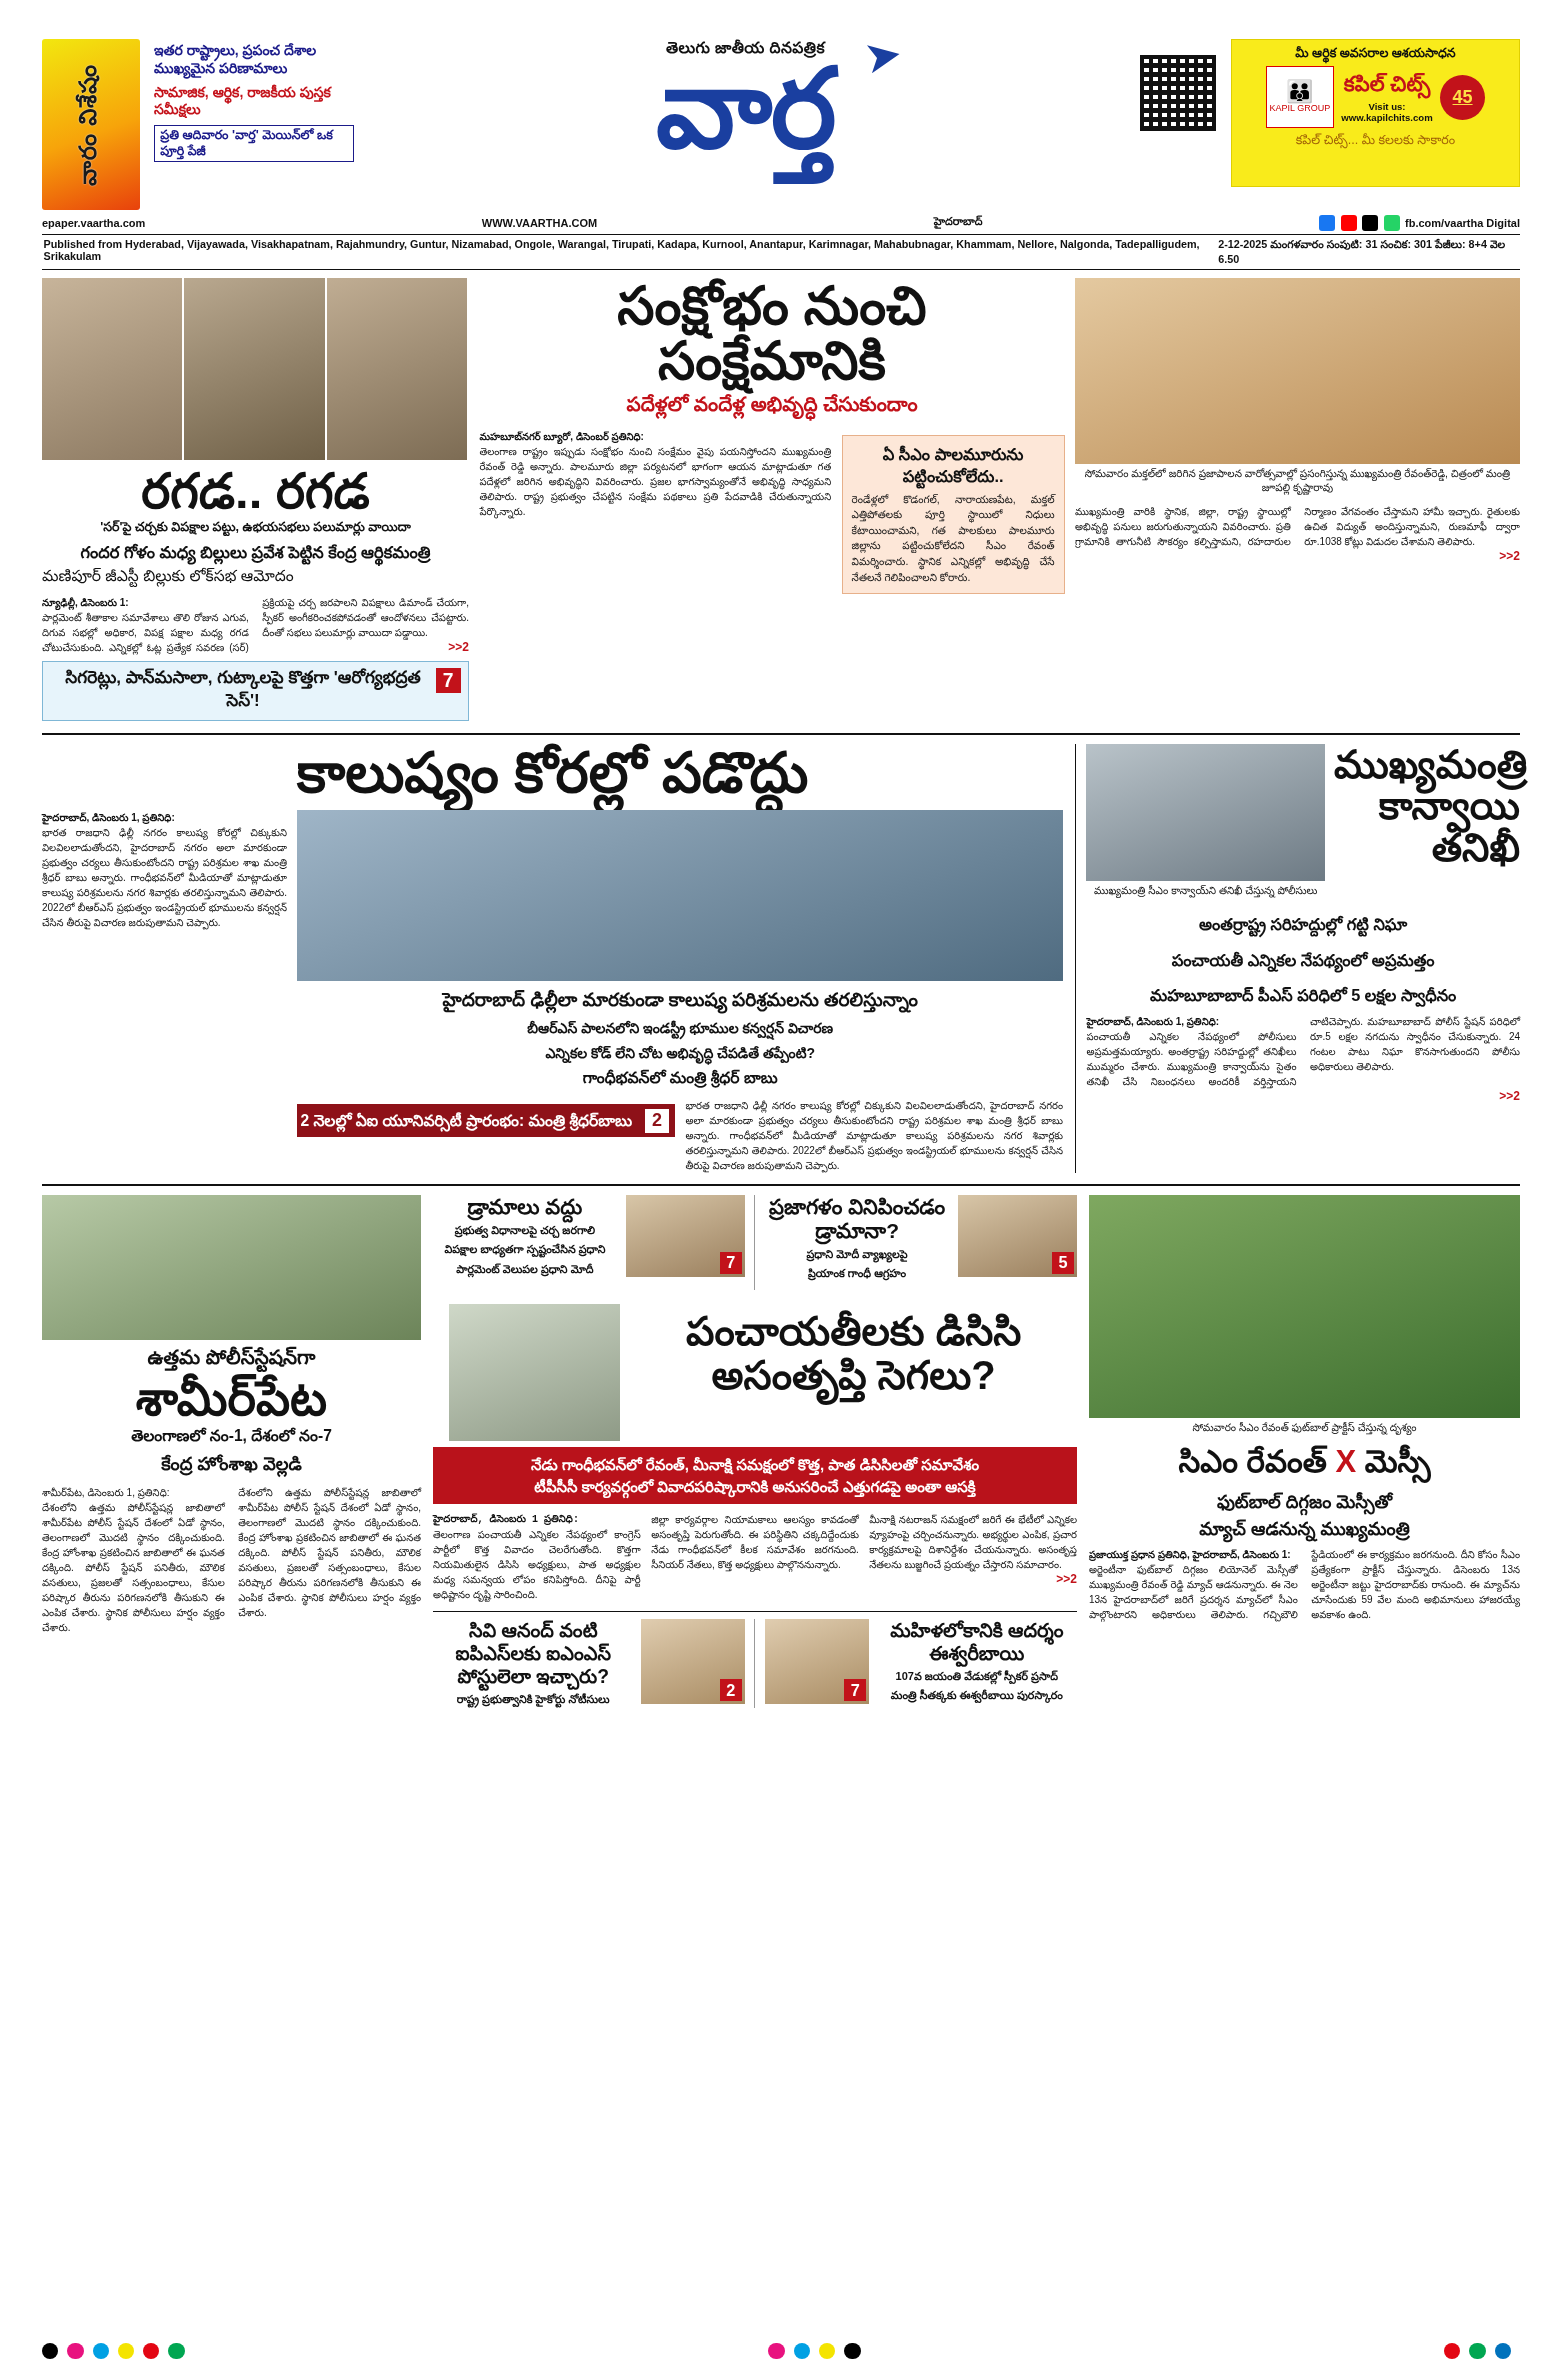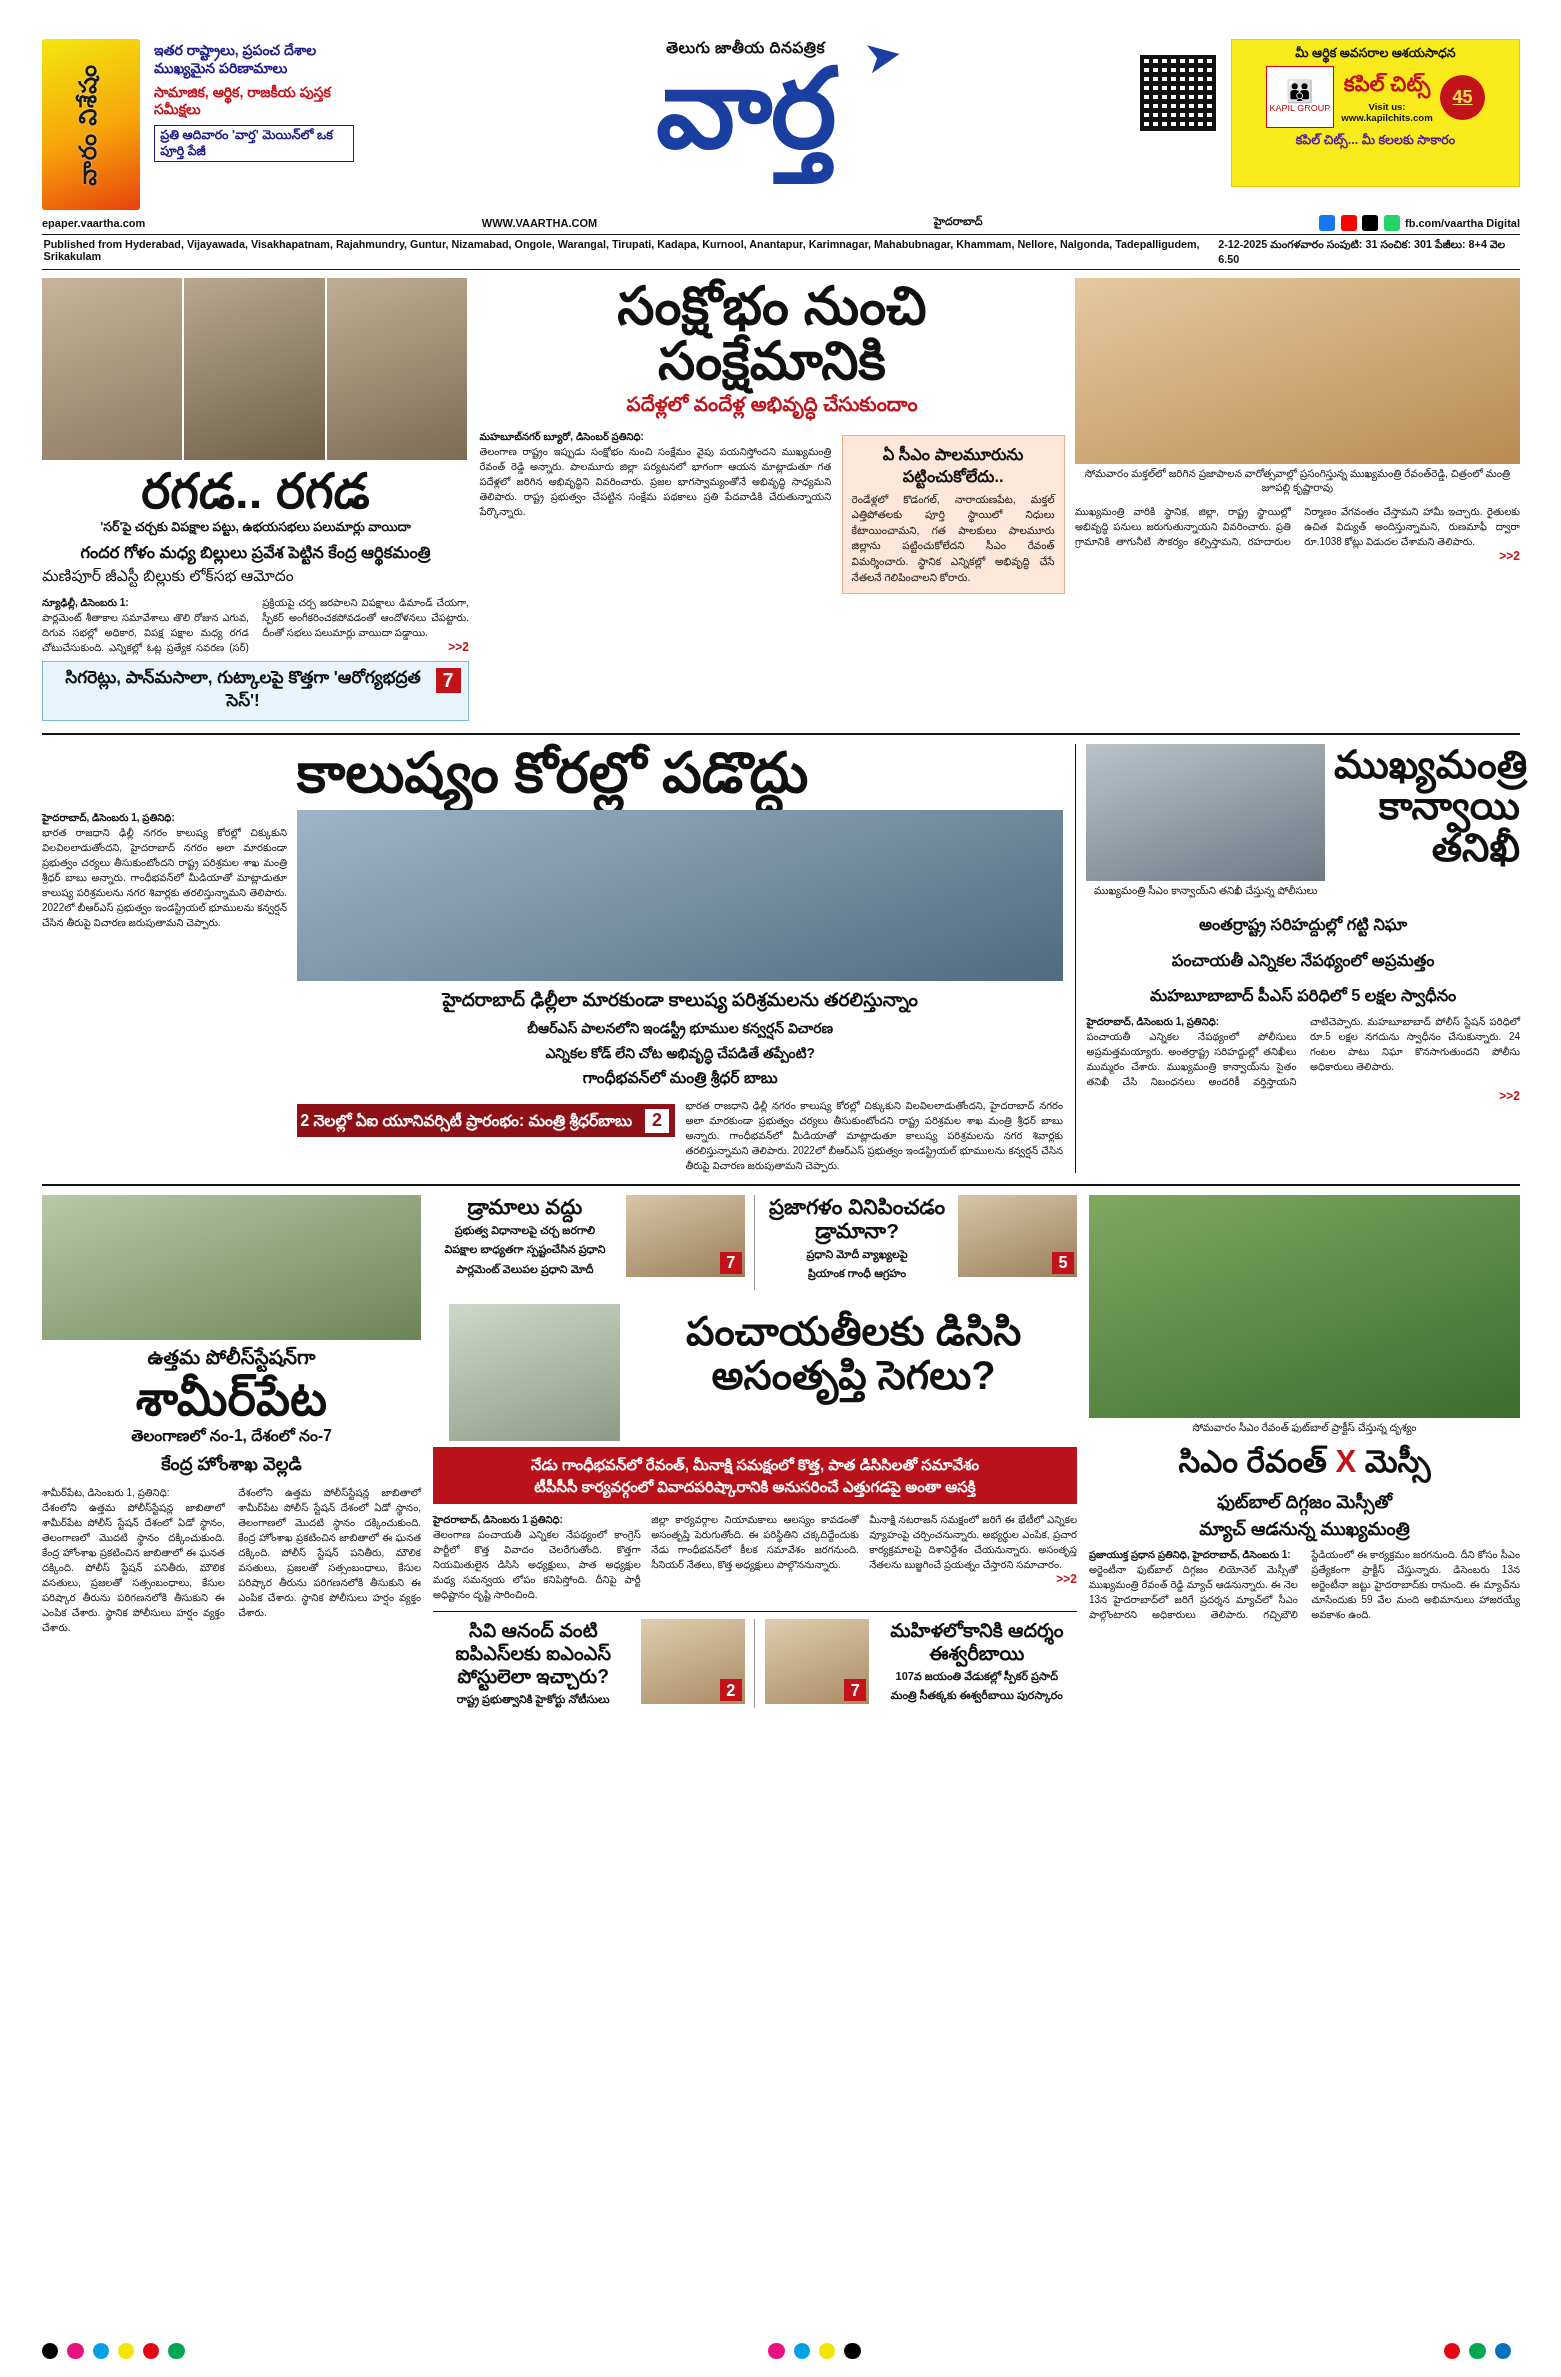--- a/index.html
+++ b/index.html
@@ -64,21 +64,21 @@
     width:68px; height:62px; background:#fff; border:1.5px solid #d00;
     display:flex; flex-direction:column; align-items:center; justify-content:center;
   }
   .kapil-logo .k-fig { color:#e23; font-size:22px; line-height:1; }
   .kapil-logo .k-txt { font-size:9px; font-weight:normal; color:#c00; }
   .ad-mid .m1 { font-size:21px; font-weight:bold; color:#c2121a; }
   .ad-mid .m2 { font-size:9.6px; font-weight:bold; }
   .ad-mid .m3 { font-size:9.6px; font-weight:bold; }
   .badge45 { width:45px; height:45px; border-radius:50%; background:#c2121a; color:#fde047;
              display:flex; align-items:center; justify-content:center; font-size:18px; font-weight:bold;text-decoration:underline; }
-  .ad-bottom { font-size:12.6px; font-weight:bold; color:#4c1d95; margin-top:4.5px; }
+  .ad-bottom { font-size:12.6px; font-weight:normal; color:#a16207; margin-top:4.5px; }
 
   
   .mh-urls { display:flex; justify-content:space-between; align-items:center; font-size:11px; font-weight:bold; padding:4.5px 0 3px 0; }
   .mh-urls .left { color:#111; }
   .mh-urls .mid { color:#111; }
   .mh-urls .right { color:#111; }
   .social { display:flex; gap:5.2px; align-items:center; font-size:11px; font-weight:bold; }
   .sico { width:16.3px; height:16.3px; border-radius:3px; display:inline-block; }
 
   .pubbar { border-top:1.5px solid #111; border-bottom:1.5px solid #111; display:flex; justify-content:space-between;
@@ -406,21 +406,21 @@
         </div>
       </div>
 
       <div class="redbox">
         <div>నేడు గాంధీభవన్‌లో రేవంత్, మీనాక్షి సమక్షంలో కొత్త, పాత డిసిసిలతో సమావేశం</div>
         <div>టీపీసీసీ కార్యవర్గంలో వివాదపరిష్కారానికి అనుసరించే ఎత్తుగడపై అంతా ఆసక్తి</div>
       </div>
 
       <div style="display:flex; gap:10.4px; margin-top:7.4px;">
         <div style="flex:1;">
-          <div class="body-text" style="font-weight:bold;">హైదరాబాద్, డిసెంబరు 1 ప్రతినిధి:</div>
+          <div class="body-text" style="font-weight:bold;font-family:Liberation Mono, monospace;">హైదరాబాద్, డిసెంబరు 1 ప్రతినిధి:</div>
           <div class="body-text">తెలంగాణ పంచాయతీ ఎన్నికల నేపథ్యంలో కాంగ్రెస్ పార్టీలో కొత్త వివాదం చెలరేగుతోంది. కొత్తగా నియమితులైన డిసిసి అధ్యక్షులు, పాత అధ్యక్షుల మధ్య సమన్వయ లోపం కనిపిస్తోంది. దీనిపై పార్టీ అధిష్టానం దృష్టి సారించింది.</div>
         </div>
         <div style="flex:1;" class="body-text">జిల్లా కార్యవర్గాల నియామకాలు ఆలస్యం కావడంతో అసంతృప్తి పెరుగుతోంది. ఈ పరిస్థితిని చక్కదిద్దేందుకు నేడు గాంధీభవన్‌లో కీలక సమావేశం జరగనుంది. సీనియర్ నేతలు, కొత్త అధ్యక్షులు పాల్గొననున్నారు.</div>
         <div style="flex:1;">
           <div class="body-text">మీనాక్షి నటరాజన్ సమక్షంలో జరిగే ఈ భేటీలో ఎన్నికల వ్యూహంపై చర్చించనున్నారు. అభ్యర్థుల ఎంపిక, ప్రచార కార్యక్రమాలపై దిశానిర్దేశం చేయనున్నారు. అసంతృప్త నేతలను బుజ్జగించే ప్రయత్నం చేస్తారని సమాచారం.</div>
           <div class="jump" style="text-align:right;">&gt;&gt;2</div>
         </div>
       </div>
 
       <div class="bottom-briefs">

